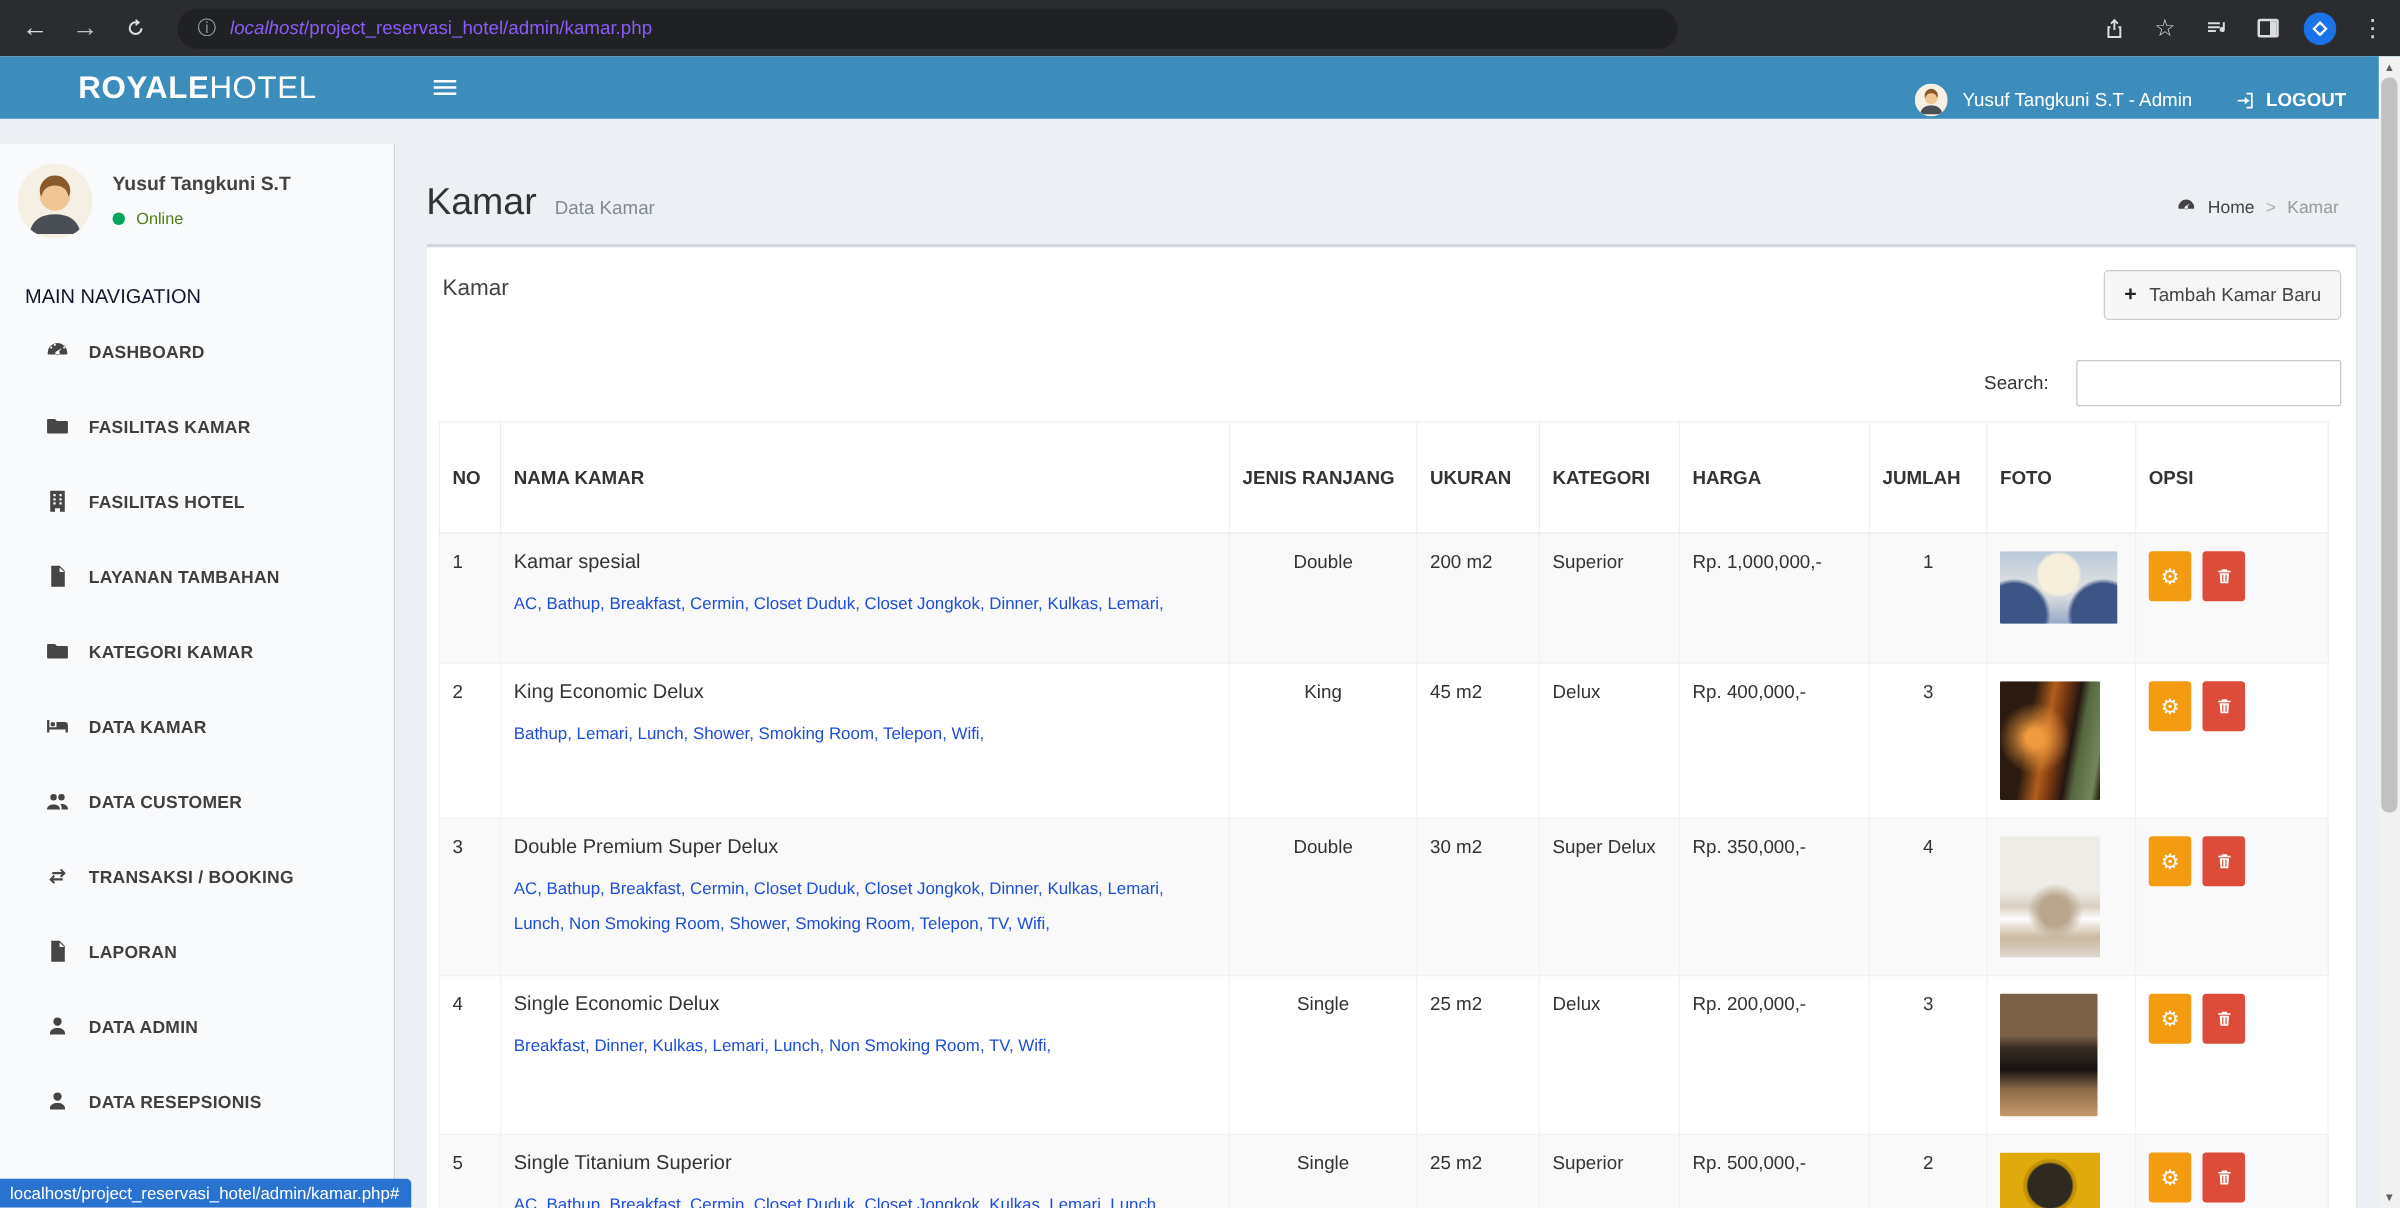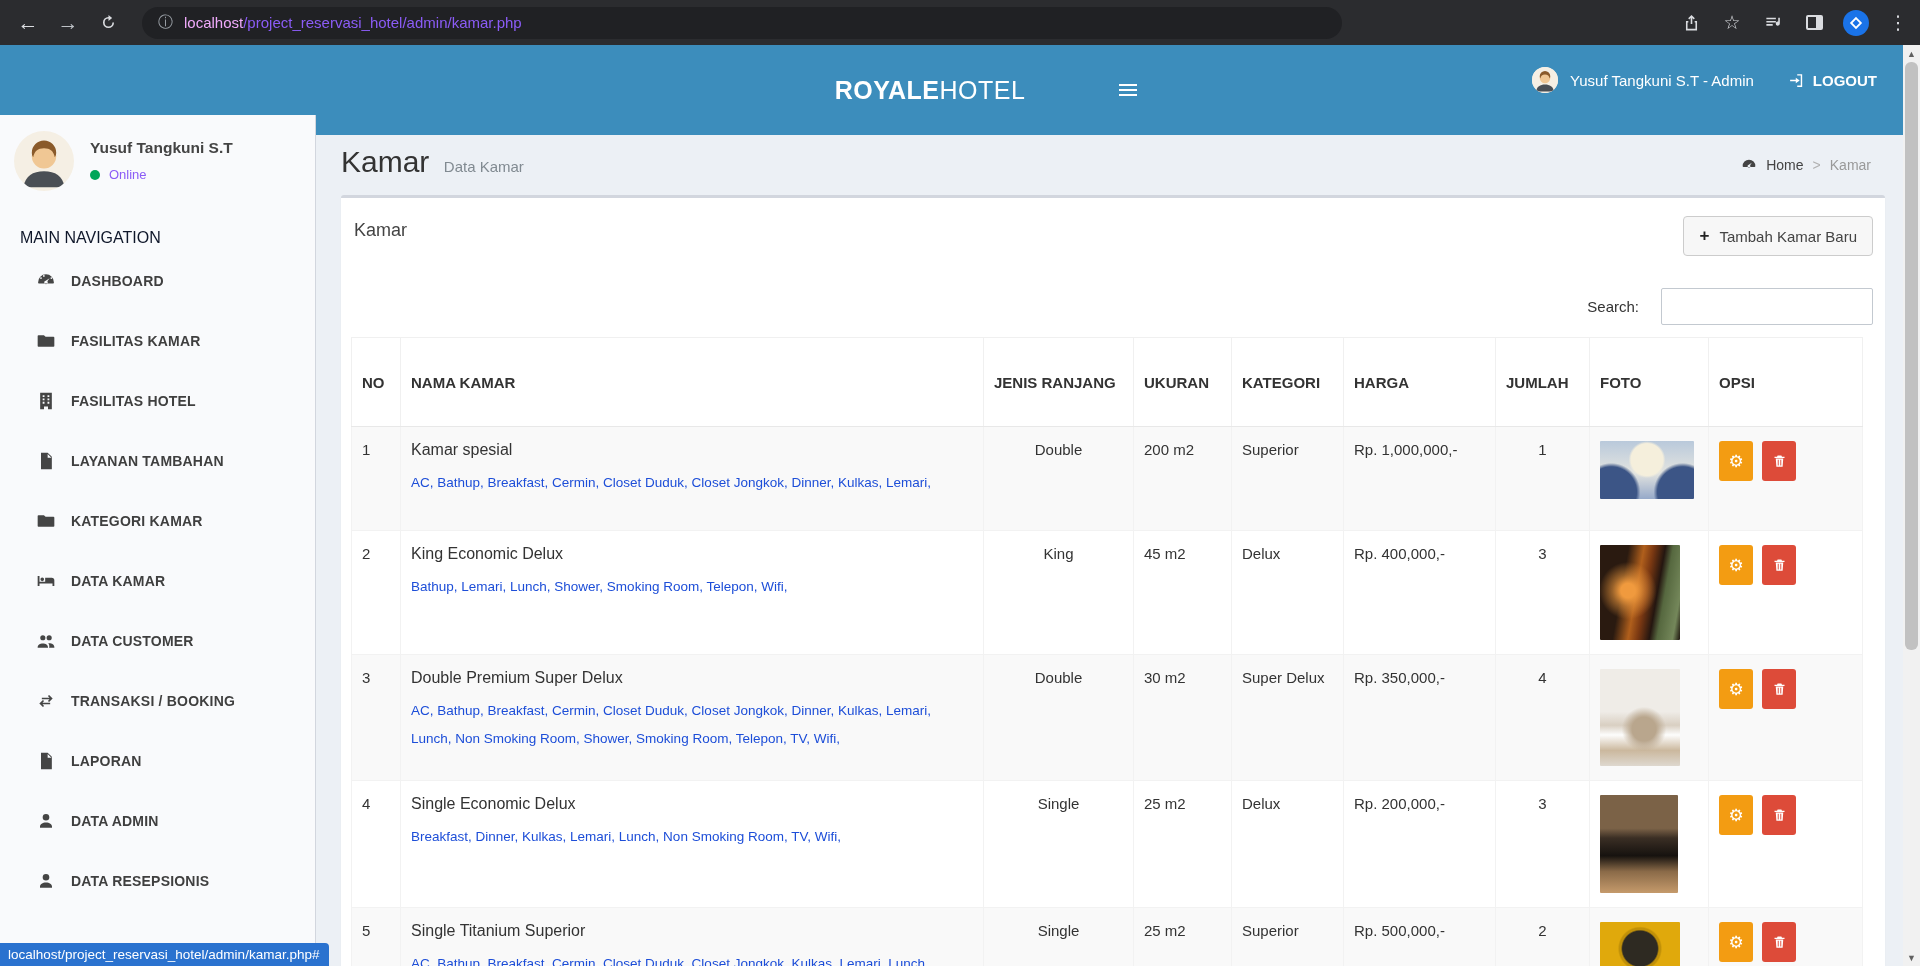--- a/index.html
+++ b/index.html
@@ -5,32 +5,32 @@
   * { margin:0; padding:0; box-sizing:border-box; }
   html,body { width:1920px; height:966px; overflow:hidden; font-family:"Liberation Sans",sans-serif; background:#ecf0f5; }
 
   
   .toolbar { position:absolute; left:0; top:0; width:1920px; height:45px; background:#2b2c2f; display:flex; align-items:center; }
   .nav-btn { width:40px; height:40px; display:flex; align-items:center; justify-content:center; color:#dadce0; font-size:21px; cursor:pointer; }
   .nav-btn.fwd { color:#bdc1c6; }
   .nav-btn svg { width:19px; height:19px; fill:#dadce0; }
   .url-pill { margin-left:14px; width:1200px; height:32px; border-radius:16px; background:#202124; display:flex; align-items:center; padding:0 16px; }
   .url-info { color:#9aa0a6; font-size:15px; margin-right:11px; }
-  .url-host { color:#f0abfc; font-size:15px; }
+  .url-host { color:#8b5cf6; font-size:15px;font-style:italic; }
   .url-path { color:#8b5cf6; font-size:15px; }
   .tb-right { position:absolute; right:10px; top:0; height:45px; display:flex; align-items:center; gap:17px; }
   .tb-ic { width:24px; height:24px; display:flex; align-items:center; justify-content:center; color:#dadce0; font-size:19px; cursor:pointer; }
   .tb-ic svg { width:19px; height:19px; fill:#dadce0; }
   .ext-blue { width:26px; height:26px; border-radius:50%; background:#1a73e8; display:flex; align-items:center; justify-content:center; }
   .ext-blue svg { width:18px; height:18px; }
   .panel-ic { width:17px; height:15px; border:2px solid #dadce0; border-radius:2px; position:relative; }
   .panel-ic::after { content:""; position:absolute; right:0; top:0; width:5px; height:11px; background:#dadce0; }
 
   
-  .app-header { position:absolute; left:0; top:45px; width:1920px; height:90px; background:#3c8dbc; display:flex; align-items:center;justify-content:center; }
+  .app-header { position:absolute; left:0; top:45px; width:1920px; height:50px; background:#3c8dbc; display:flex; align-items:center; }
   .logo { width:316px; text-align:center; color:#fff; font-size:25px; letter-spacing:.5px; cursor:pointer; }
   .logo b { font-weight:700; }
   .logo span { font-weight:300; }
   .burger { margin-left:20px; width:40px; height:40px; display:flex; flex-direction:column; justify-content:center; align-items:center; gap:3px; cursor:pointer; }
   .burger i { display:block; width:18px; height:2px; background:#fff; }
   .hdr-right { position:absolute; right:43px; top:0; height:70px; display:flex; align-items:center; gap:34px; }
   .hdr-user { display:flex; align-items:center; gap:12px; color:#fff; font-size:15px; cursor:pointer; }
   .hdr-avatar { width:26px; height:26px; border-radius:50%; overflow:hidden; background:#f5efe4; }
   .hdr-logout { display:flex; align-items:center; gap:8px; color:#ffffff; font-size:15px; font-weight:600; cursor:pointer; }
   .hdr-logout svg { width:17px; height:17px; fill:#fff; }
@@ -39,21 +39,21 @@
   .scrollbar { position:absolute; right:0; top:45px; width:17px; height:921px; background:#f1f1f1; }
   .sb-arrow { position:absolute; left:0; width:17px; height:17px; color:#606060; font-size:9px; display:flex; align-items:center; justify-content:center; cursor:pointer; }
   .sb-thumb { position:absolute; left:2px; top:17px; width:13px; height:588px; background:#c1c1c1; border-radius:6px; cursor:pointer; }
 
   
   .sidebar { position:absolute; left:0; top:115px; width:316px; height:851px; background:#f9fafc; border-right:1px solid #d2d6de; }
   .user-panel { display:flex; padding:16px 14px; align-items:flex-start; }
   .sb-avatar { width:60px; height:60px; border-radius:50%; overflow:hidden; flex:none; }
   .up-text { margin-left:16px; padding-top:8px; }
   .up-name { font-size:15.5px; font-weight:700; color:#444; }
-  .up-status { margin-top:10px; display:flex; align-items:center; gap:9px; font-size:13px; color:#8b5cf6; }
+  .up-status { margin-top:10px; display:flex; align-items:center; gap:9px; font-size:13px; color:#4d7c0f; }
   .dot { width:10px; height:10px; border-radius:50%; background:#00a65a; }
   .nav-label { padding:22px 0 4px 20px; font-size:16px; color:#0f172a; }
   .nav-item { height:60px; display:flex; align-items:center; padding-left:36px; cursor:pointer; color:#3f3f3f; }
   .nav-item svg { width:20px; height:20px; fill:#454545; flex:none; }
   .nav-item span { margin-left:15px; font-size:14px; font-weight:700; letter-spacing:.2px; }
 
   
   .content { position:absolute; left:317px; top:115px; width:1586px; height:851px; }
   .content-header { position:relative; padding:30px 32px 16px 24px; }
   .page-title { font-size:30px; color:#333; font-weight:400; display:inline; }

